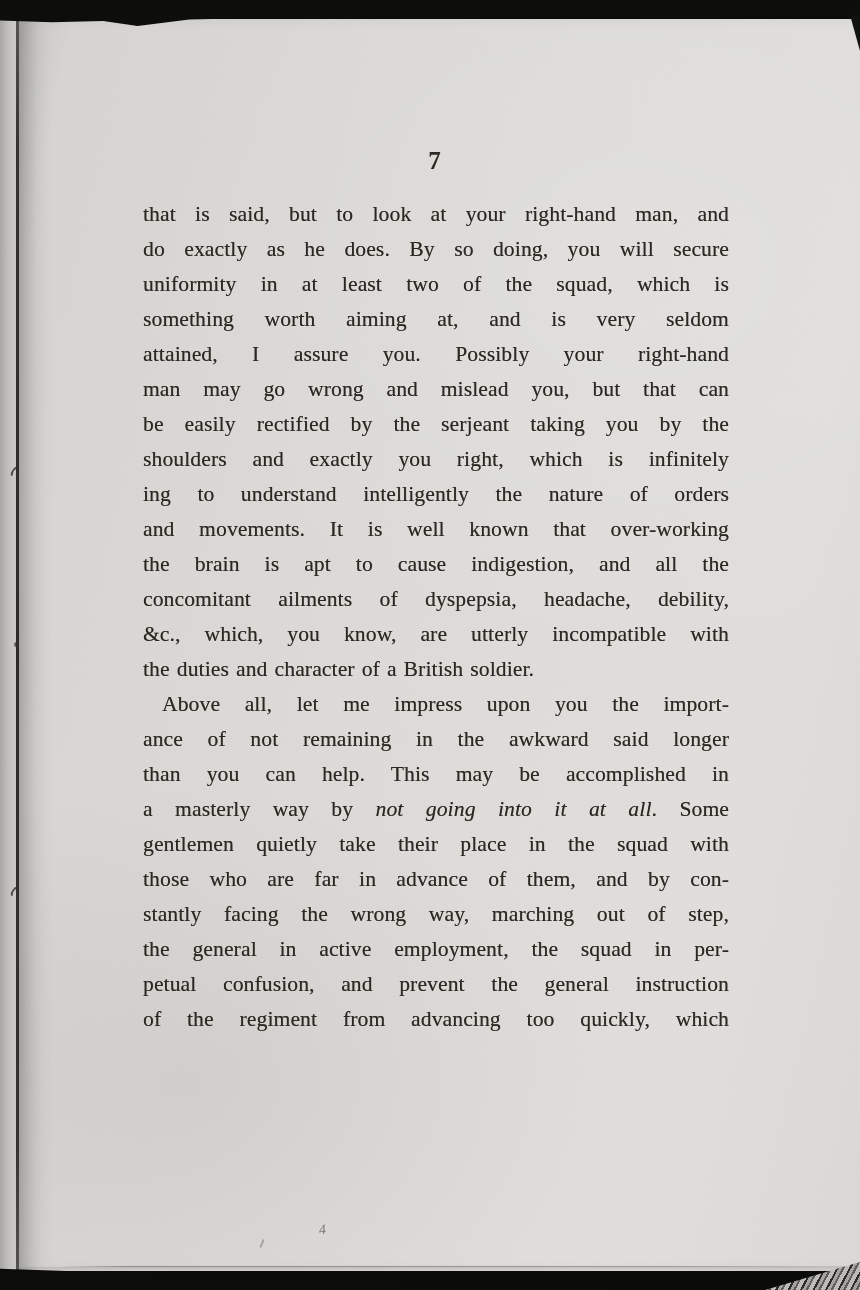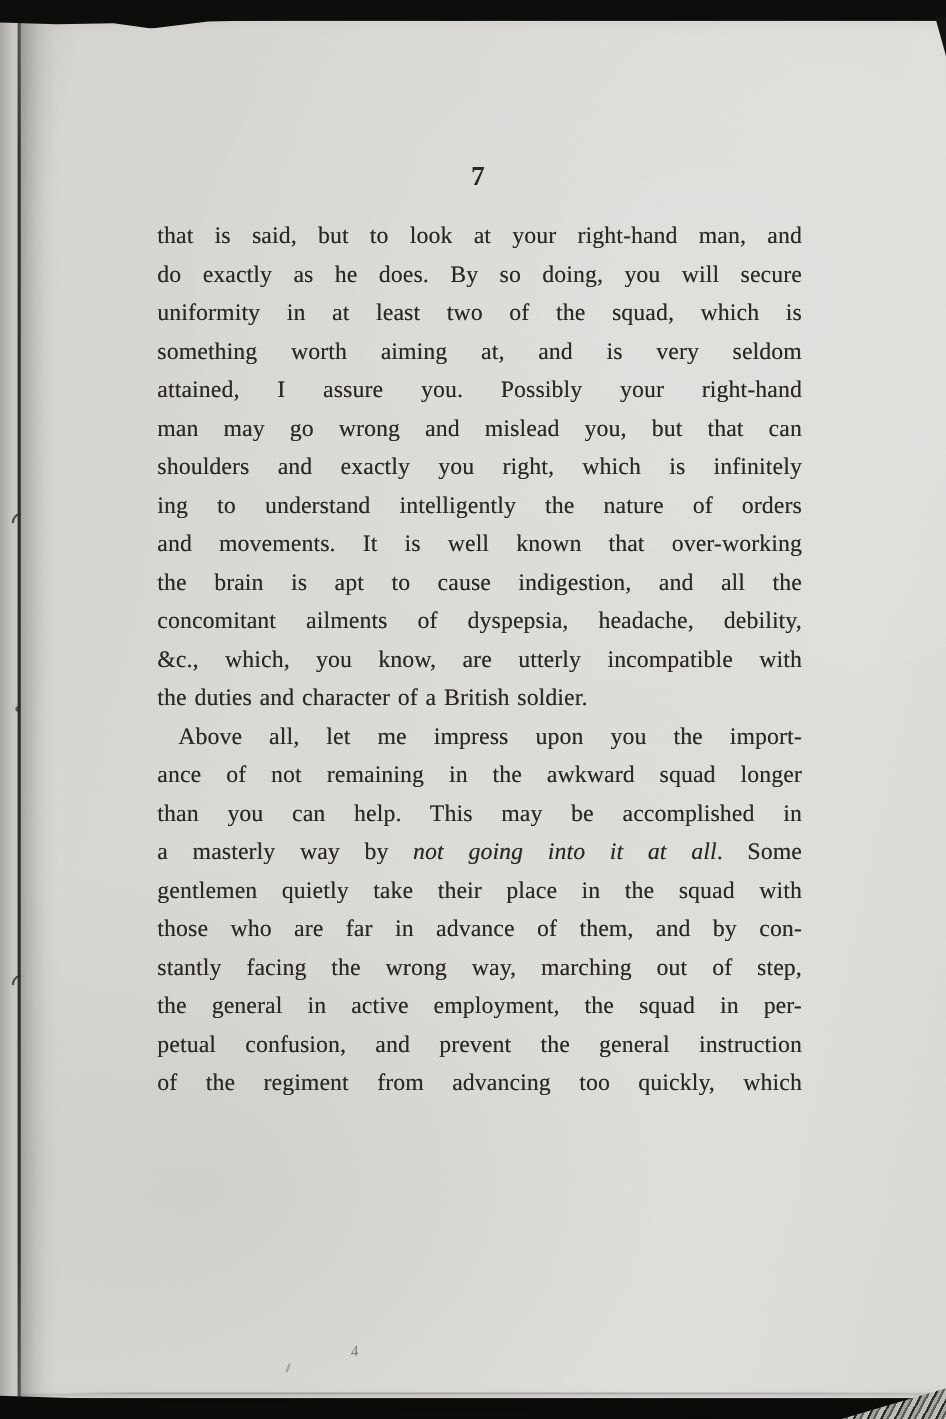--- a/index.html
+++ b/index.html
@@ -176,31 +176,32 @@
     <div class="pageno">7</div>
 
     <div class="textblock" id="textblock">
         <div class="para">
           <div class="line"><span>that is said, but to look at your right-hand man, and</span></div>
           <div class="line"><span>do exactly as he does.  By so doing, you will secure</span></div>
           <div class="line"><span>uniformity in at least two of the squad, which is</span></div>
           <div class="line"><span>something worth aiming at, and is very seldom</span></div>
           <div class="line"><span>attained, I assure you.  Possibly your right-hand</span></div>
           <div class="line"><span>man may go wrong and mislead you, but that can</span></div>
+          <div class="line"><span>be easily rectified by the serjeant taking you by the</span></div>
           <div class="line"><span>shoulders and exactly you right, which is infinitely</span></div>
           <div class="line"><span>ing to understand intelligently the nature of orders</span></div>
           <div class="line"><span>and movements.  It is well known that over-working</span></div>
           <div class="line"><span>the brain is apt to cause indigestion, and all the</span></div>
           <div class="line"><span>concomitant ailments of dyspepsia, headache, debility,</span></div>
           <div class="line"><span>&amp;c., which, you know, are utterly incompatible with</span></div>
           <div class="line end"><span>the duties and character of a British soldier.</span></div>
         </div>
         <div class="para">
           <div class="line indent"><span>Above all, let me impress upon you the import-</span></div>
-          <div class="line"><span>ance of not remaining in the awkward squad longer</span></div>
+          <div class="line"><span>ance of not remaining in the awkward said longer</span></div>
           <div class="line"><span>than you can help.  This may be accomplished in</span></div>
           <div class="line"><span>a masterly way by </span><span class="it">not going into it at all</span><span>.  Some</span></div>
           <div class="line"><span>gentlemen quietly take their place in the squad with</span></div>
           <div class="line"><span>those who are far in advance of them, and by con-</span></div>
           <div class="line"><span>stantly facing the wrong way, marching out of step,</span></div>
           <div class="line"><span>the general in active employment, the squad in per-</span></div>
           <div class="line"><span>petual confusion, and prevent the general instruction</span></div>
           <div class="line"><span>of the regiment from advancing too quickly, which</span></div>
         </div>
       </div>

